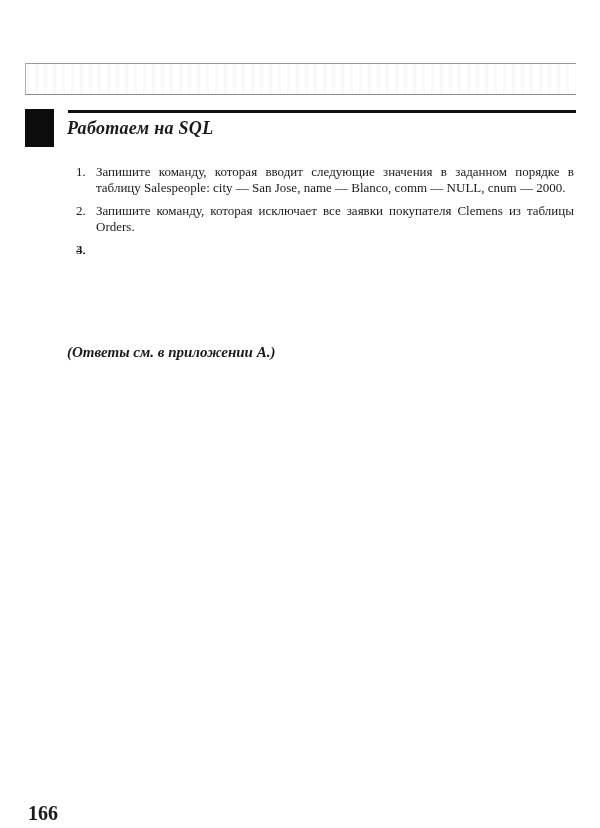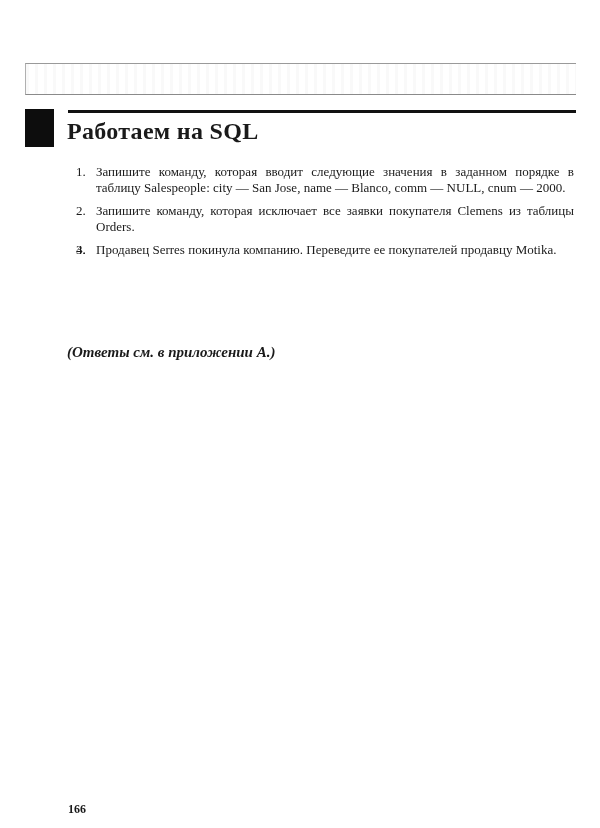--- a/index.html
+++ b/index.html
@@ -40,22 +40,23 @@
       left: 68px;
       top: 110px;
       width: 508px;
       height: 3px;
       background: #111111;
     }
     .section-title {
       position: absolute;
       left: 67px;
       top: 118px;
-      font-size: 24px;
+      font-size: 18px;
       font-weight: bold;
+      font-style: italic;
       margin: 0;
       letter-spacing: 0.3px;
     }
     .exercise-list {
       position: absolute;
       left: 76px;
       top: 164px;
       width: 498px;
       margin: 0;
       padding: 0;
@@ -81,23 +82,22 @@
       font-size: 15px;
       font-weight: bold;
       font-style: italic;
       margin: 0;
       text-align: right;
     }
     .page-number {
       position: absolute;
       left: 28px;
       top: 802px;
-      font-size: 12px;
+      font-size: 20px;
       font-weight: bold;
-      margin-left: 40px;
     }
   </style>
 </head>
 <body>
 
 <div class="header-box"></div>
 
 <div class="section-square"></div>
 <div class="section-rule"></div>
 <h2 class="section-title">Работаем на SQL</h2>
@@ -109,19 +109,18 @@
   </li>
   <li class="exercise-item">
     <span class="exercise-num">2.</span>
     <span>Запишите команду, которая исключает все заявки покупателя Clemens из таблицы Orders.</span>
   </li>
   <li class="exercise-item">
     <span class="exercise-num">3.</span>
   </li>
   <li class="exercise-item">
     <span class="exercise-num">4.</span>
-    <span>Продавец Serres покинула компанию. Переведите ее покупателей продавцу Motika.</span>
   </li>
 </ol>
 
 <p class="answers-note">(Ответы см. в приложении А.)</p>
 
 <div class="page-number">166</div>
 
 </body></html>

